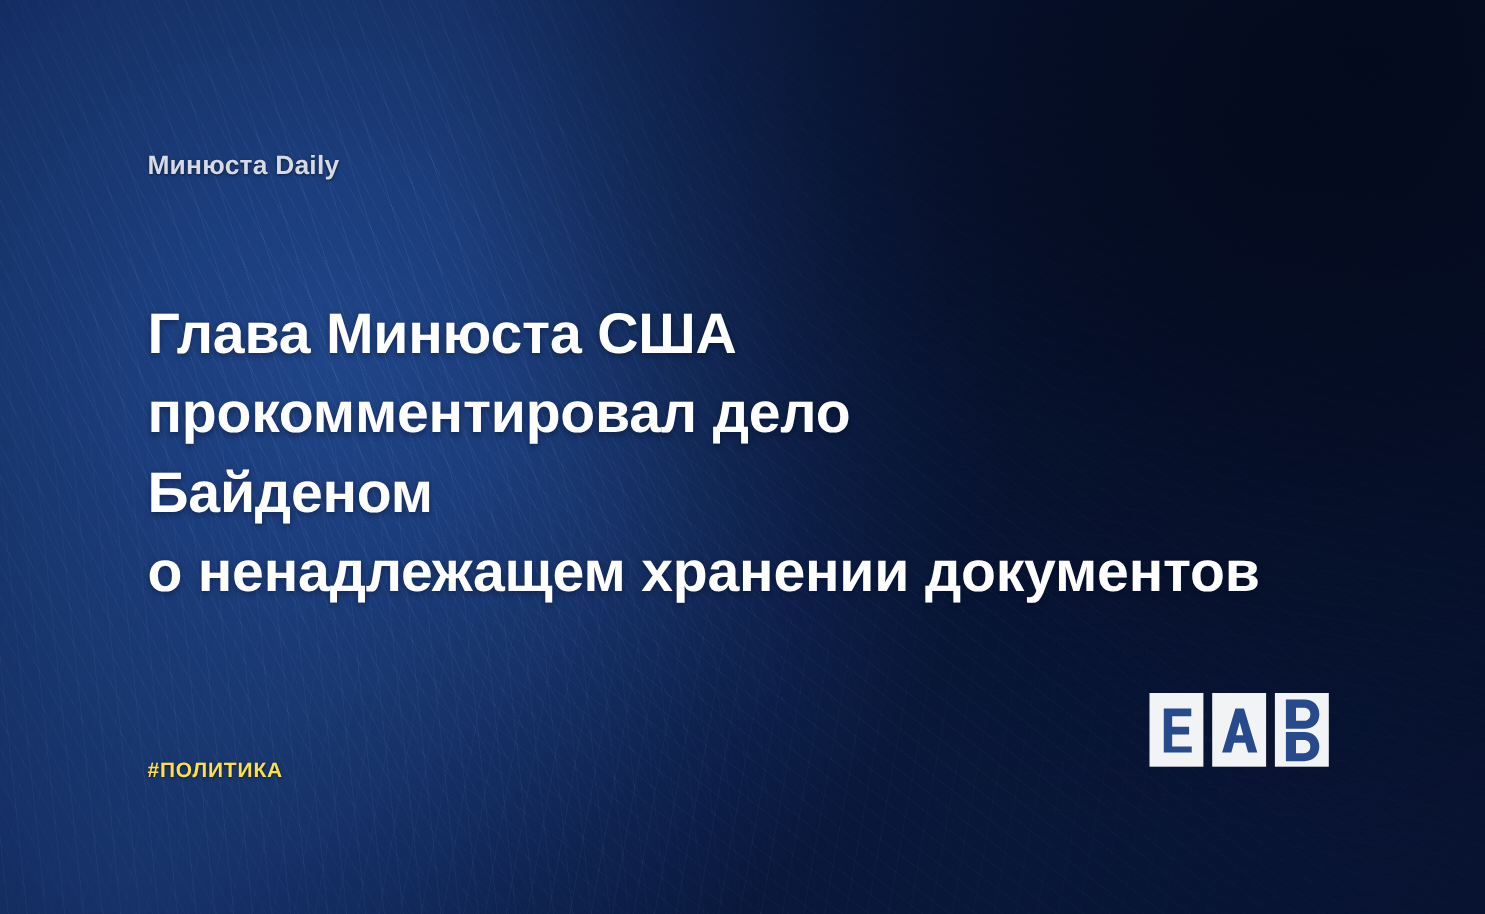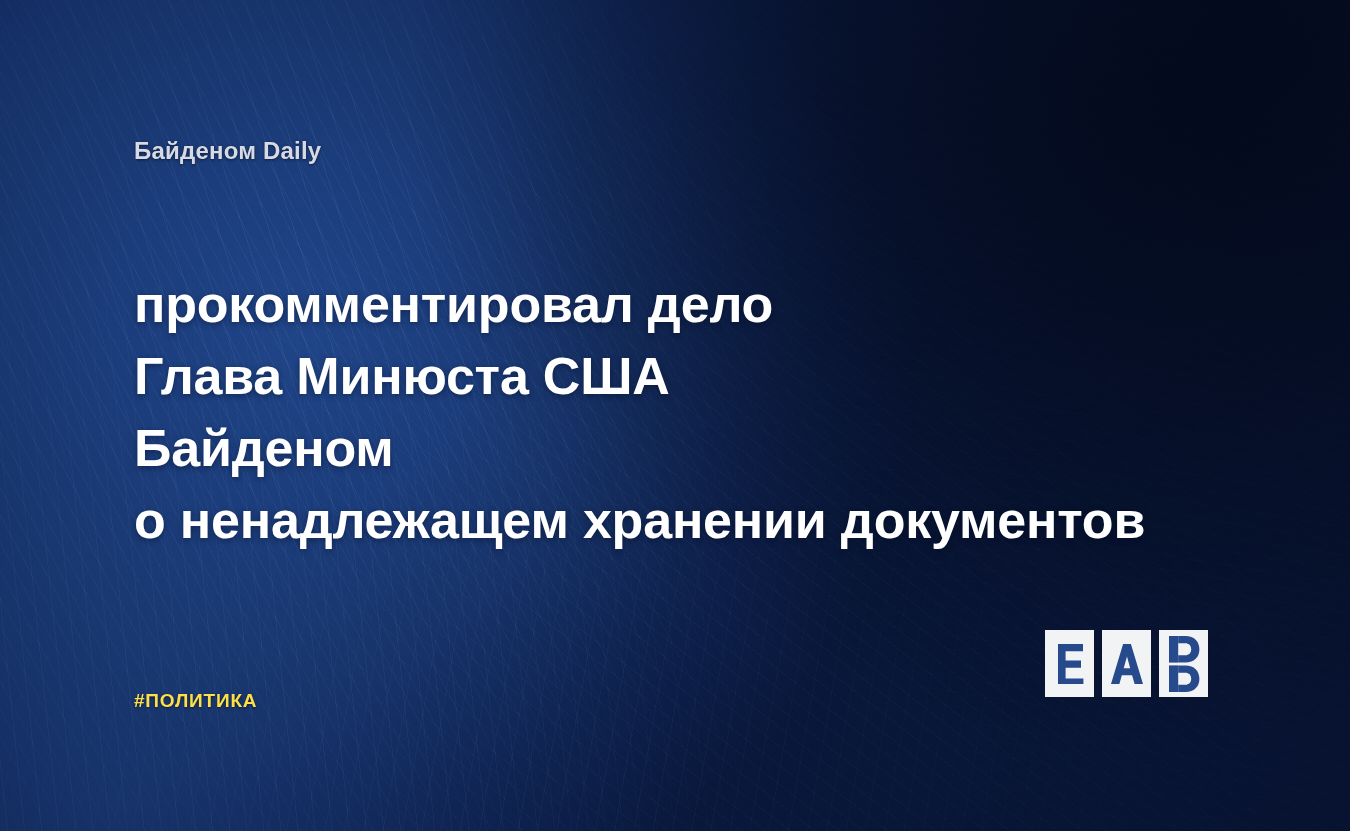--- a/index.html
+++ b/index.html
@@ -145,25 +145,25 @@
   <div class="bg-layer streaks" id="streaks-d"></div>
   <div class="bg-layer streaks" id="streaks-a"></div>
   <div class="bg-layer streaks" id="streaks-b"></div>
   <div class="bg-layer streaks" id="streaks-e"></div>
   <div class="bg-layer streaks" id="streaks-f"></div>
   <div class="bg-layer" id="bg-vignette"></div>
   <div class="bg-layer" id="bg-darken"></div>
 
   <div id="content">
 
-    <div id="brand">Байденом Daily</div>
+    <div id="brand">Минюста Daily</div>
 
     <div id="headline">
+      <span class="hl-line">Глава Минюста США</span>
       <span class="hl-line">прокомментировал дело</span>
-      <span class="hl-line">Глава Минюста США</span>
       <span class="hl-line">Байденом</span>
       <span class="hl-line">о ненадлежащем хранении документов</span>
     </div>
 
     <div id="hashtag">#ПОЛИТИКА</div>
 
     <div id="ea-logo">
 
       <div class="ea-tile">
         <span>

